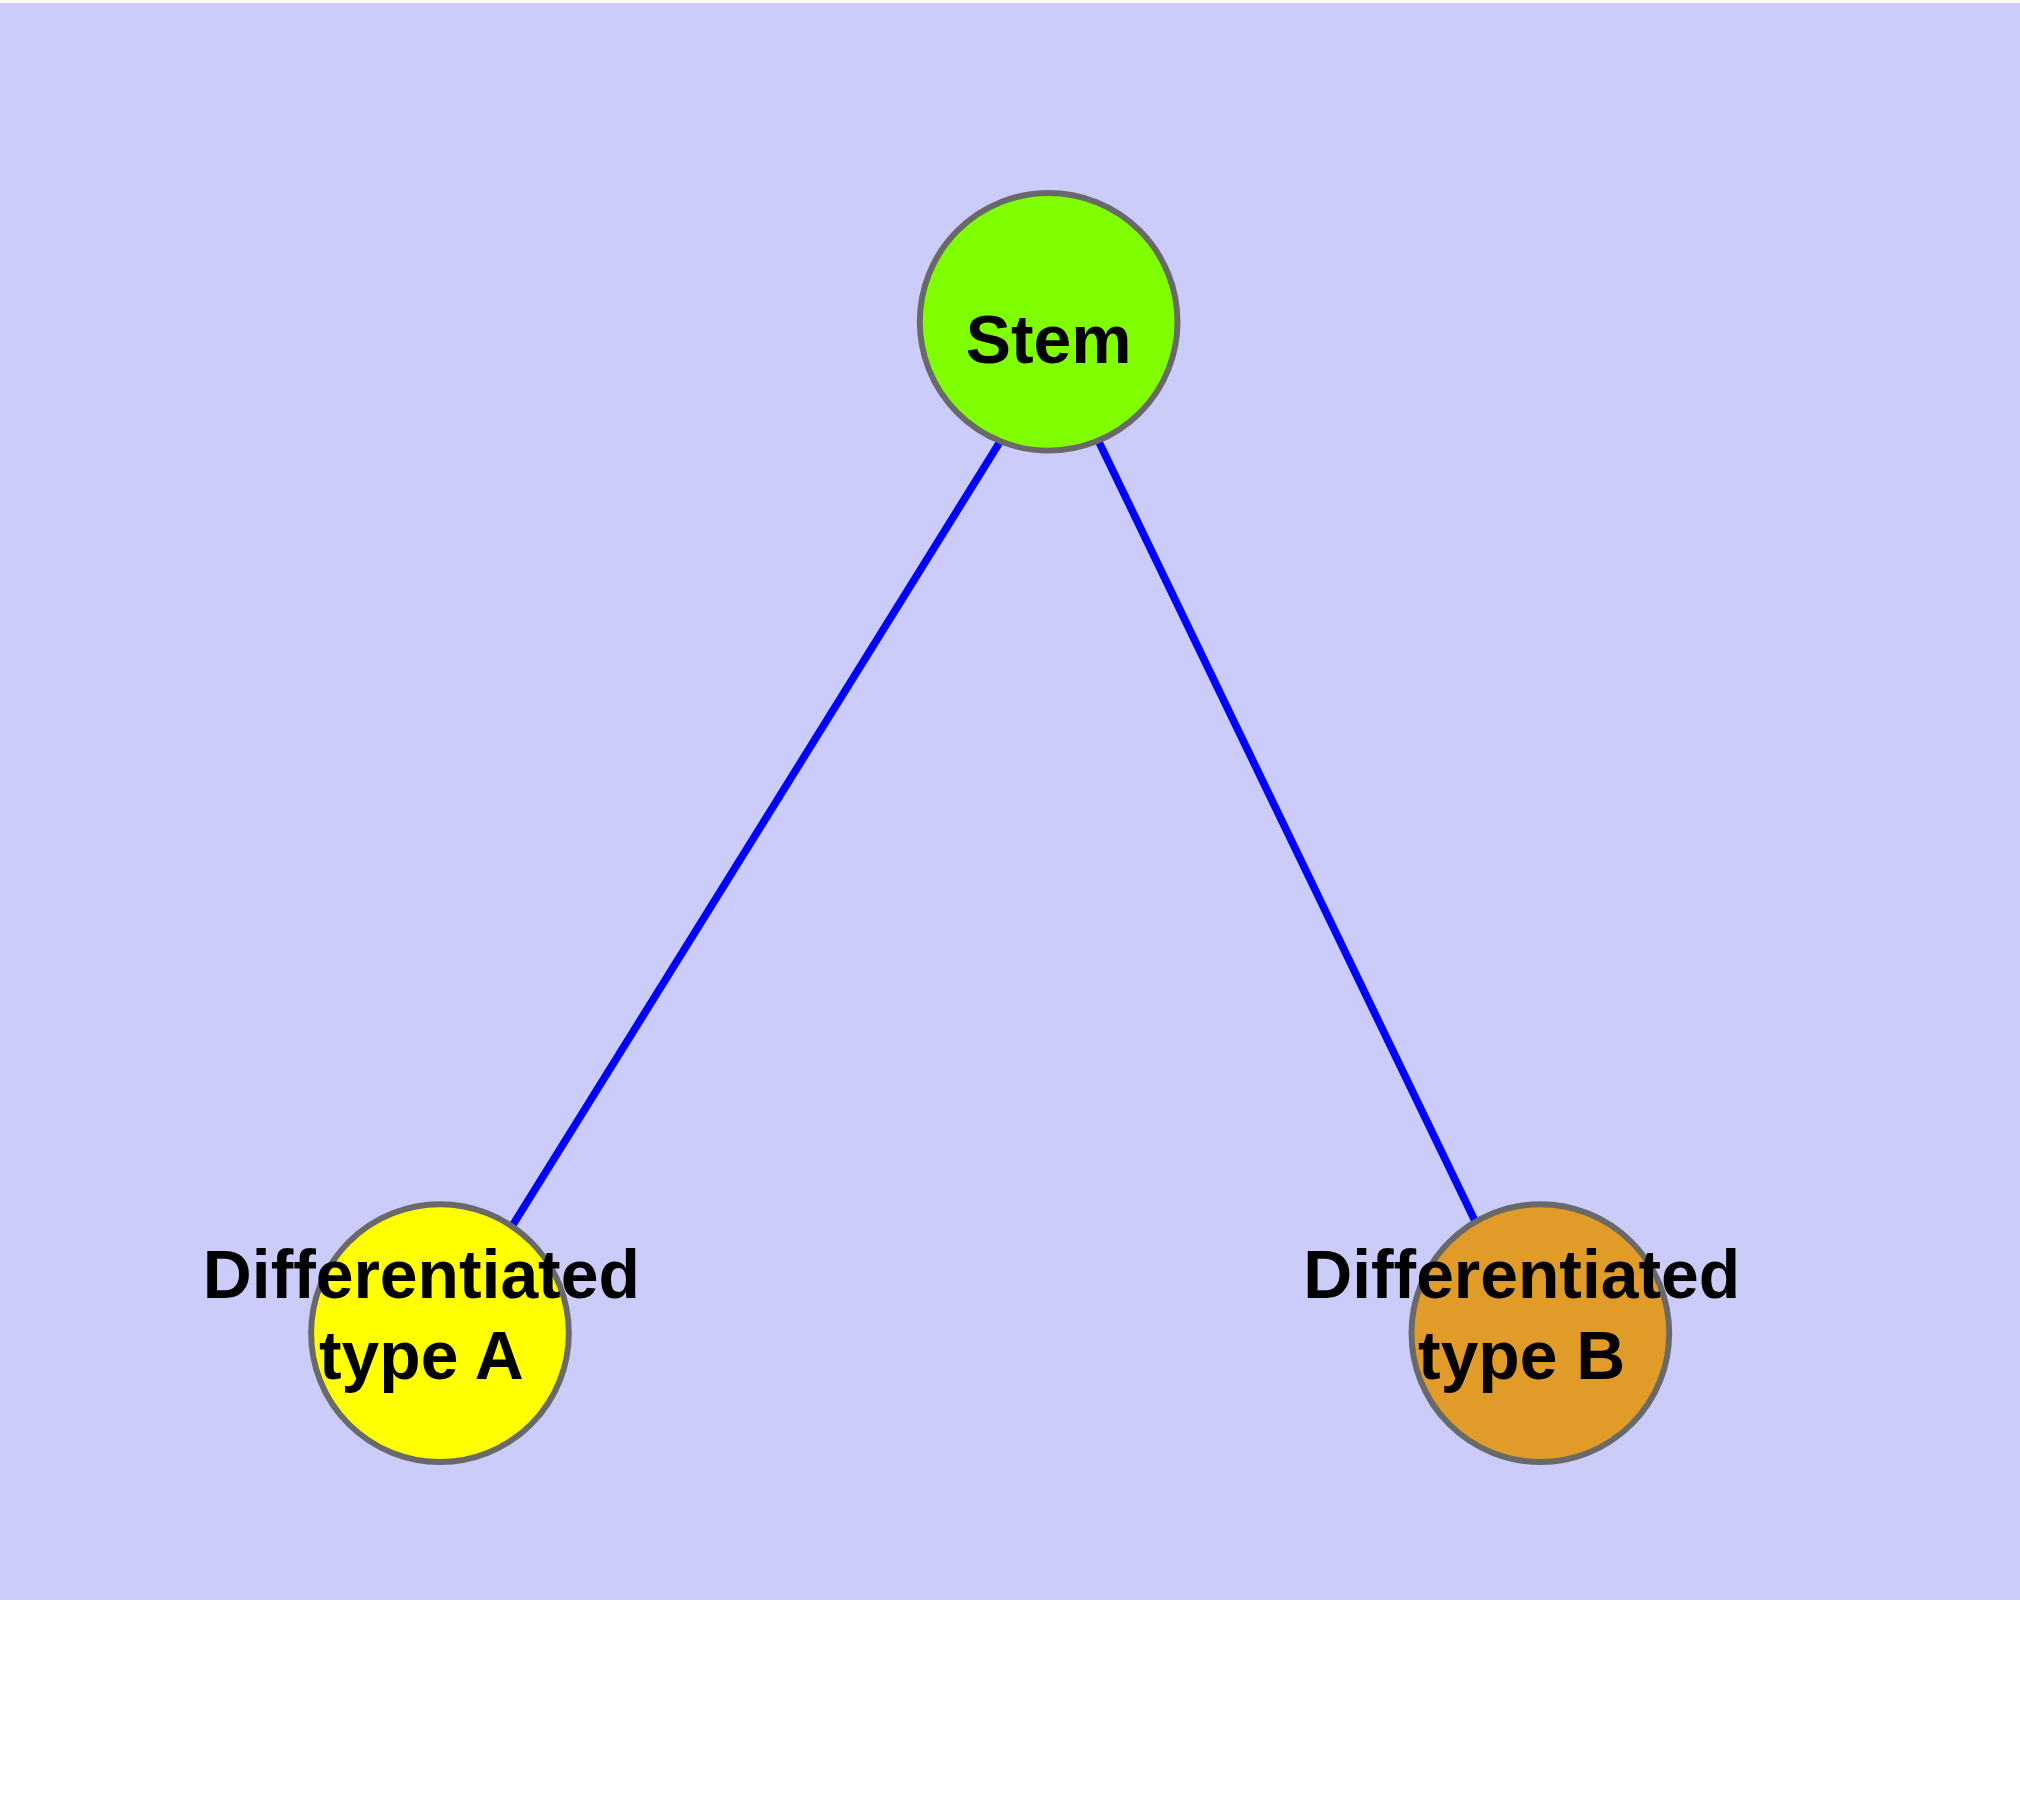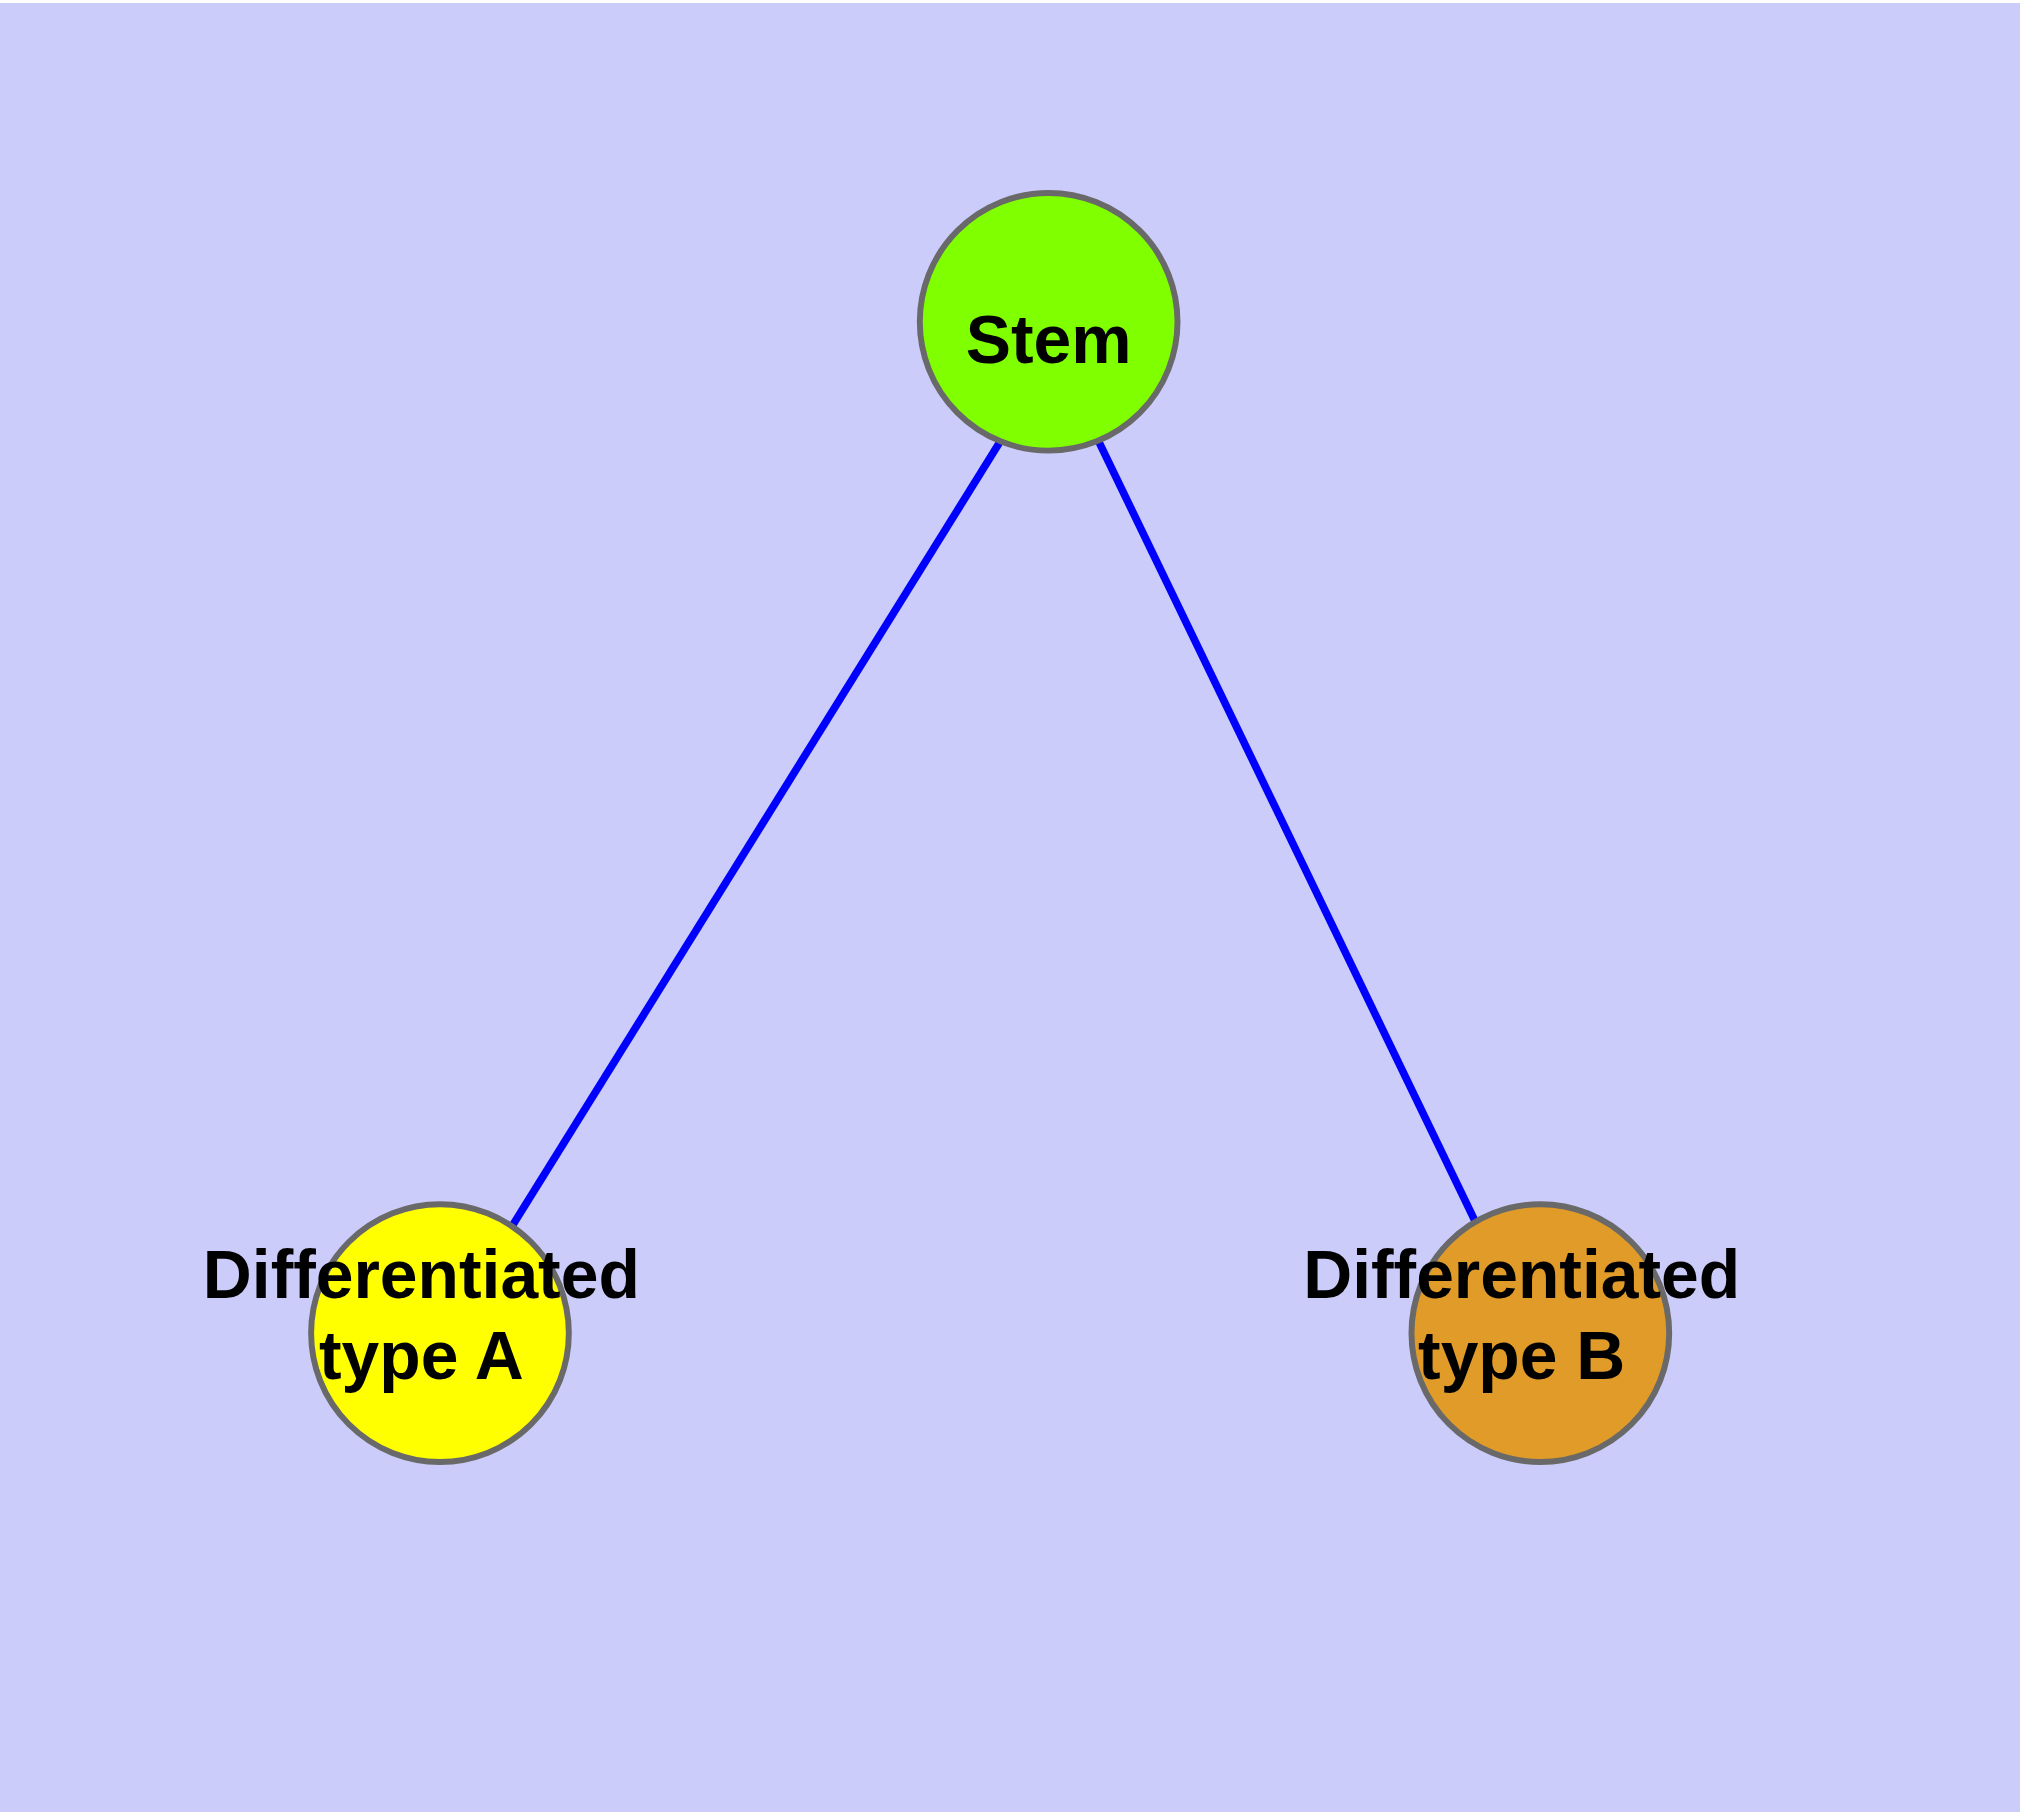--- a/index.html
+++ b/index.html
@@ -3,21 +3,21 @@
 <meta charset="utf-8">
 <style>
   html, body {
     margin: 0;
     padding: 0;
     background: #ffffff;
   }
   #canvas {
     position: relative;
     width: 2021px;
-    height: 1812px;
+    height: 1600px;
     background: #ffffff;
     overflow: hidden;
     font-family: "Liberation Sans", sans-serif;
   }
   #plot-area {
     position: absolute;
     left: 0;
     top: 2.5px;
     width: 2021px;
     height: 1810px;

